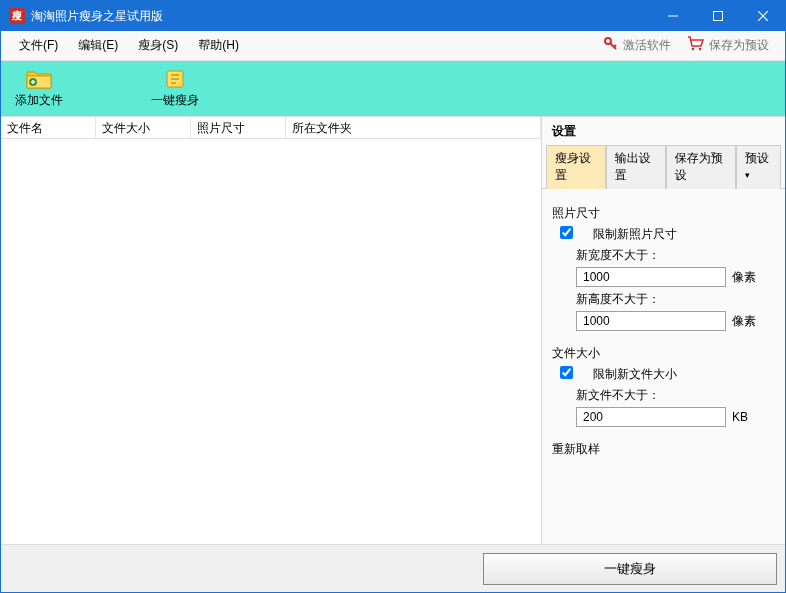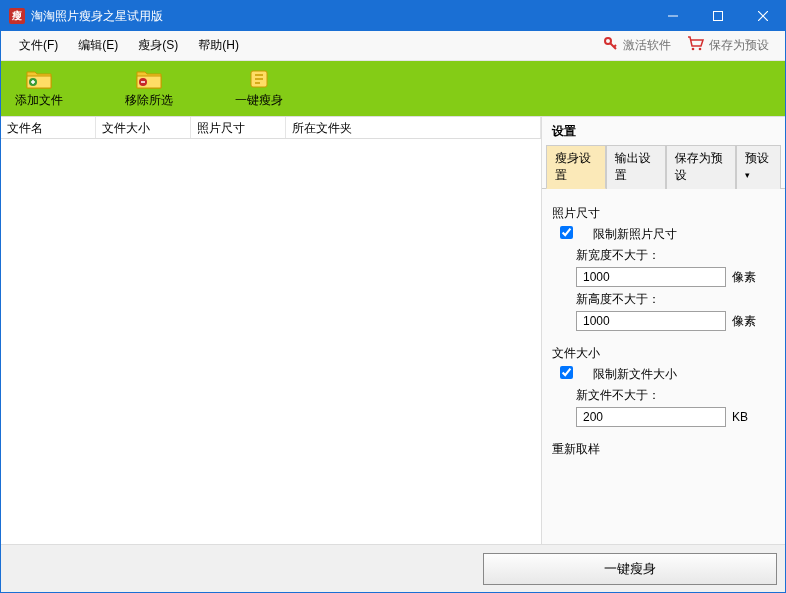--- a/index.html
+++ b/index.html
@@ -9,21 +9,21 @@
 .titlebar-icon { width: 16px; height: 16px; background: #c4302b; border-radius: 2px; margin-right: 6px; display: flex; align-items: center; justify-content: center; font-size: 10px; font-weight: bold; }
 .titlebar-title { flex: 1; font-size: 12px; }
 .win-controls { display: flex; height: 100%; }
 .win-btn { width: 45px; height: 100%; display: flex; align-items: center; justify-content: center; cursor: pointer; color: #fff; font-size: 14px; }
 .menubar { height: 30px; background: #f8f8f8; display: flex; align-items: center; padding: 0 8px; border-bottom: 1px solid #e5e5e5; }
 .menu-item { padding: 4px 10px; cursor: pointer; }
 .menu-spacer { flex: 1; }
 .activate-link { display: flex; align-items: center; gap: 4px; color: #737373; cursor: pointer; padding: 2px 8px; }
 .key-icon { color: #d32f2f; font-size: 14px; }
 .cart-icon { color: #d32f2f; font-size: 16px; }
-.toolbar { height: 56px; background: #84cc16; display: flex; align-items: center; padding: 4px 6px; gap: 20px; border-bottom: 1px solid #ddd; }
+.toolbar { height: 56px; background: #5eead4; display: flex; align-items: center; padding: 4px 6px; gap: 20px; border-bottom: 1px solid #ddd; }
 .tool-btn { display: flex; flex-direction: column; align-items: center; justify-content: center; width: 64px; height: 48px; cursor: pointer; border: 1px solid transparent; border-radius: 2px; }
 .tool-icon { width: 28px; height: 22px; display: flex; align-items: center; justify-content: center; }
 .tool-label { font-size: 12px; margin-top: 2px; }
 .tool-sep { width: 6px; }
 .folder-svg { width: 28px; height: 22px; }
 .content { flex: 1; display: flex; overflow: hidden; }
 .left-pane { flex: 1; display: flex; flex-direction: column; border-right: 1px solid #ddd; }
 .table-header { height: 22px; display: flex; background: #fff; border-bottom: 1px solid #ddd; }
 .th { padding: 3px 6px; border-right: 1px solid #e5e5e5; font-size: 12px; background: #fff; }
 .table-body { flex: 1; background: #fff; }
@@ -108,31 +108,20 @@
         <svg class="folder-svg" viewBox="0 0 28 22">
             <path d="M2 4h8l2 2h14v14H2z" fill="#f4c430" stroke="#c79a00"></path>
             <path d="M2 8h24v12H2z" fill="#ffdd66" stroke="#c79a00"></path>
             <circle cx="8" cy="14" r="4" fill="#3a9b35"></circle>
             <path d="M8 12v4M6 14h4" stroke="#fff" stroke-width="1.5"></path>
           </svg>
       </div>
       <div class="tool-label">添加文件</div>
     </div>
     <div class="tool-sep"></div>
-    <div class="tool-btn">
-      <div class="tool-icon">
-        <svg class="folder-svg" viewBox="0 0 28 22">
-            <path d="M2 4h8l2 2h14v14H2z" fill="#f4c430" stroke="#c79a00"></path>
-            <path d="M2 8h24v12H2z" fill="#ffdd66" stroke="#c79a00"></path>
-            <circle cx="8" cy="14" r="4" fill="#c62828"></circle>
-            <path d="M6 14h4" stroke="#fff" stroke-width="1.5"></path>
-          </svg>
-      </div>
-      <div class="tool-label">移除所选</div>
-    </div>
     <div class="tool-sep"></div>
     <div class="tool-btn">
       <div class="tool-icon">
         <svg class="folder-svg" viewBox="0 0 28 22">
             <rect x="6" y="3" width="16" height="16" rx="2" fill="#ffdd66" stroke="#c79a00"></rect>
             <path d="M10 7h8M10 11h8M10 15h5" stroke="#c79a00" stroke-width="1.5"></path>
           </svg>
       </div>
       <div class="tool-label">一键瘦身</div>
     </div>

